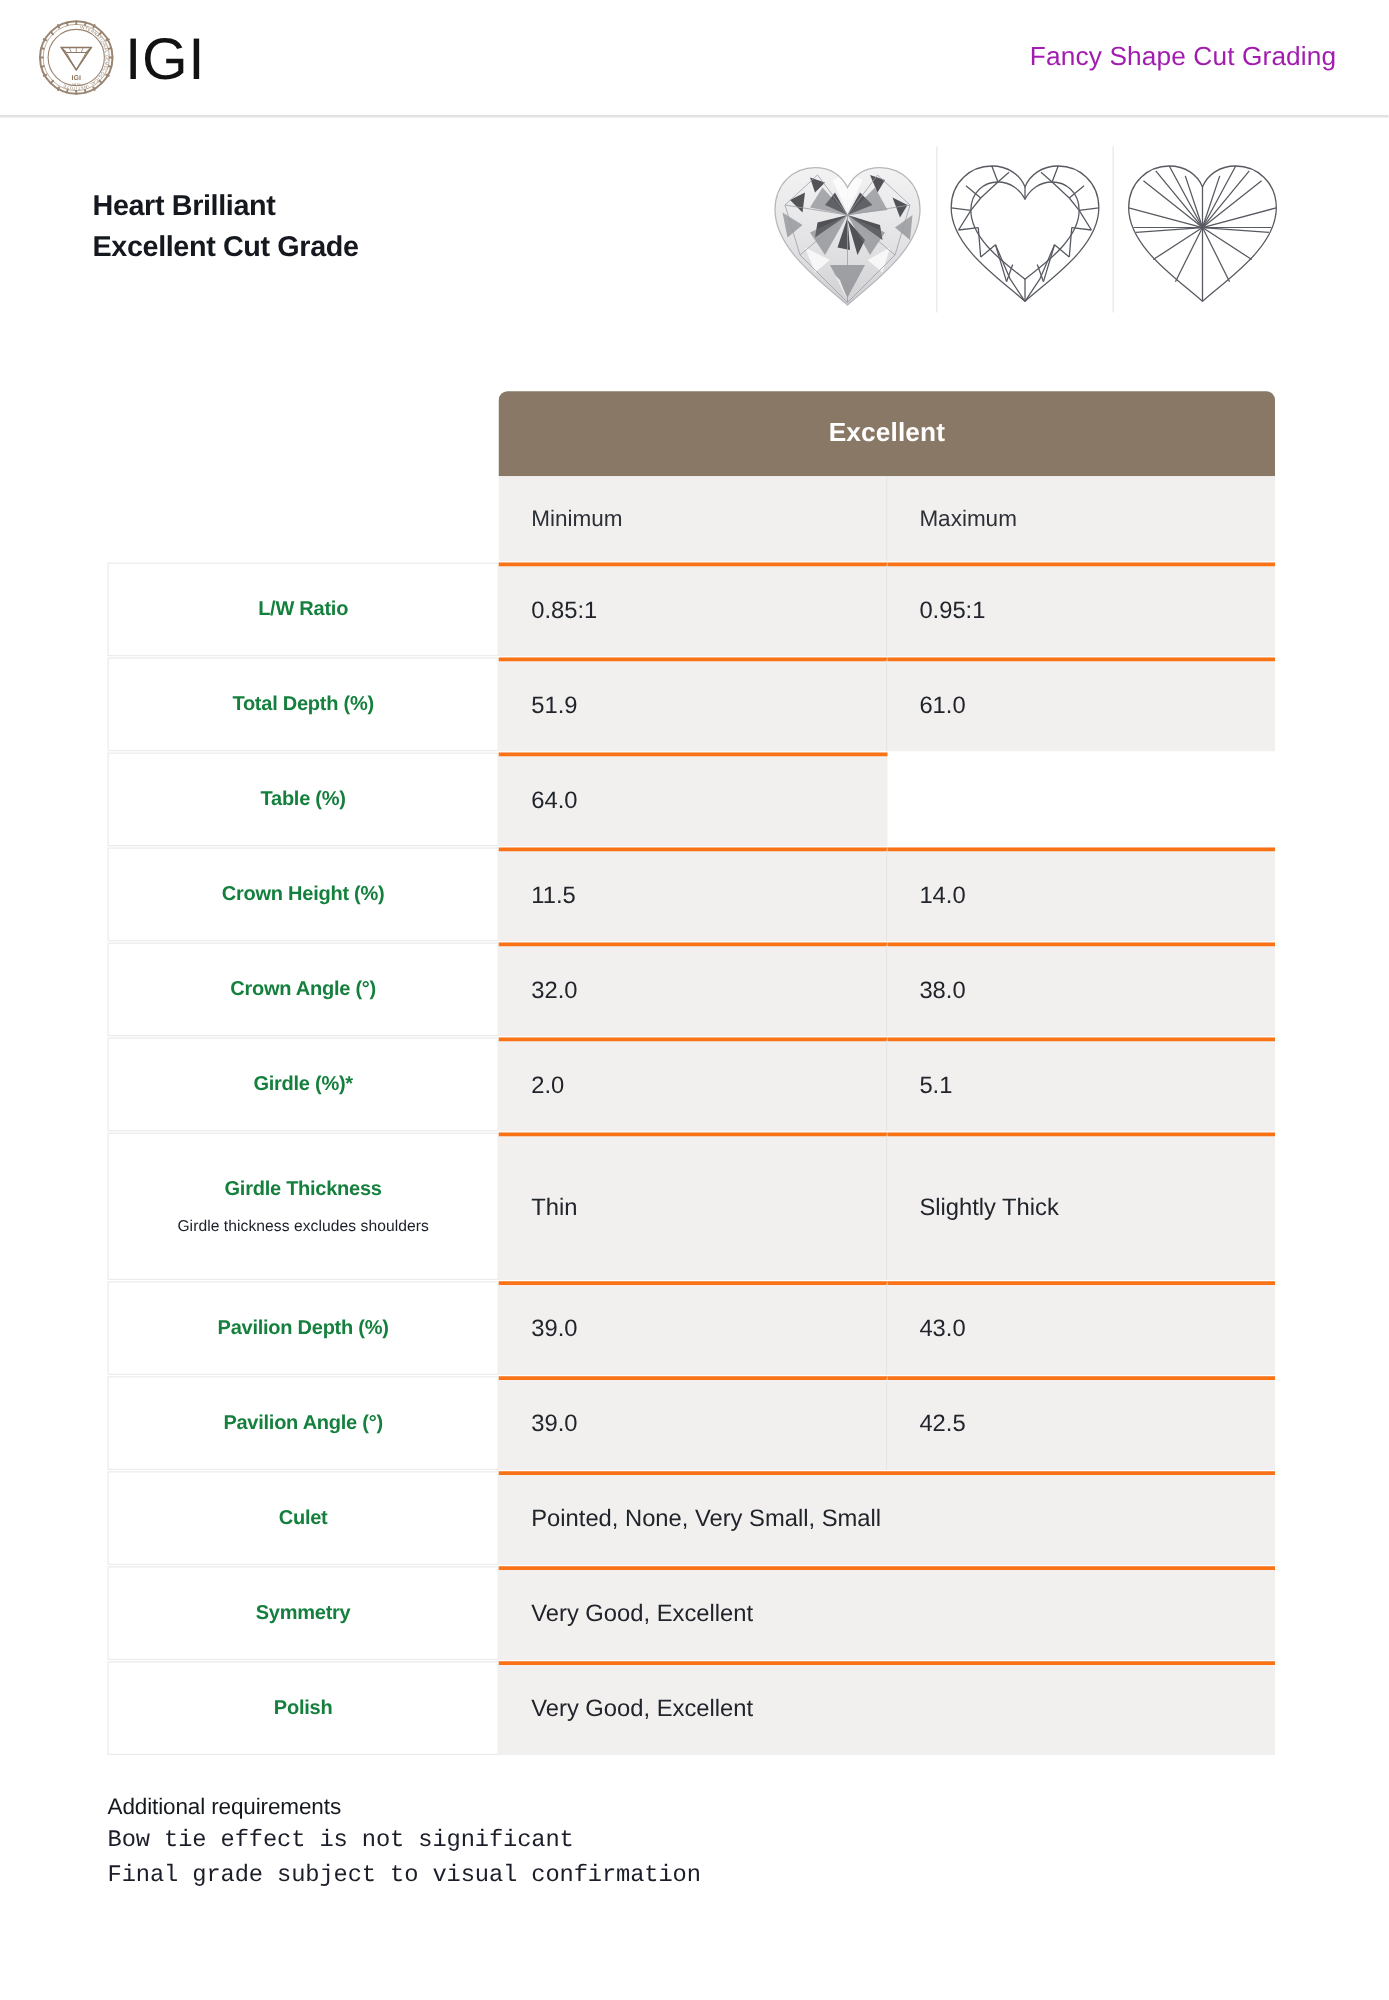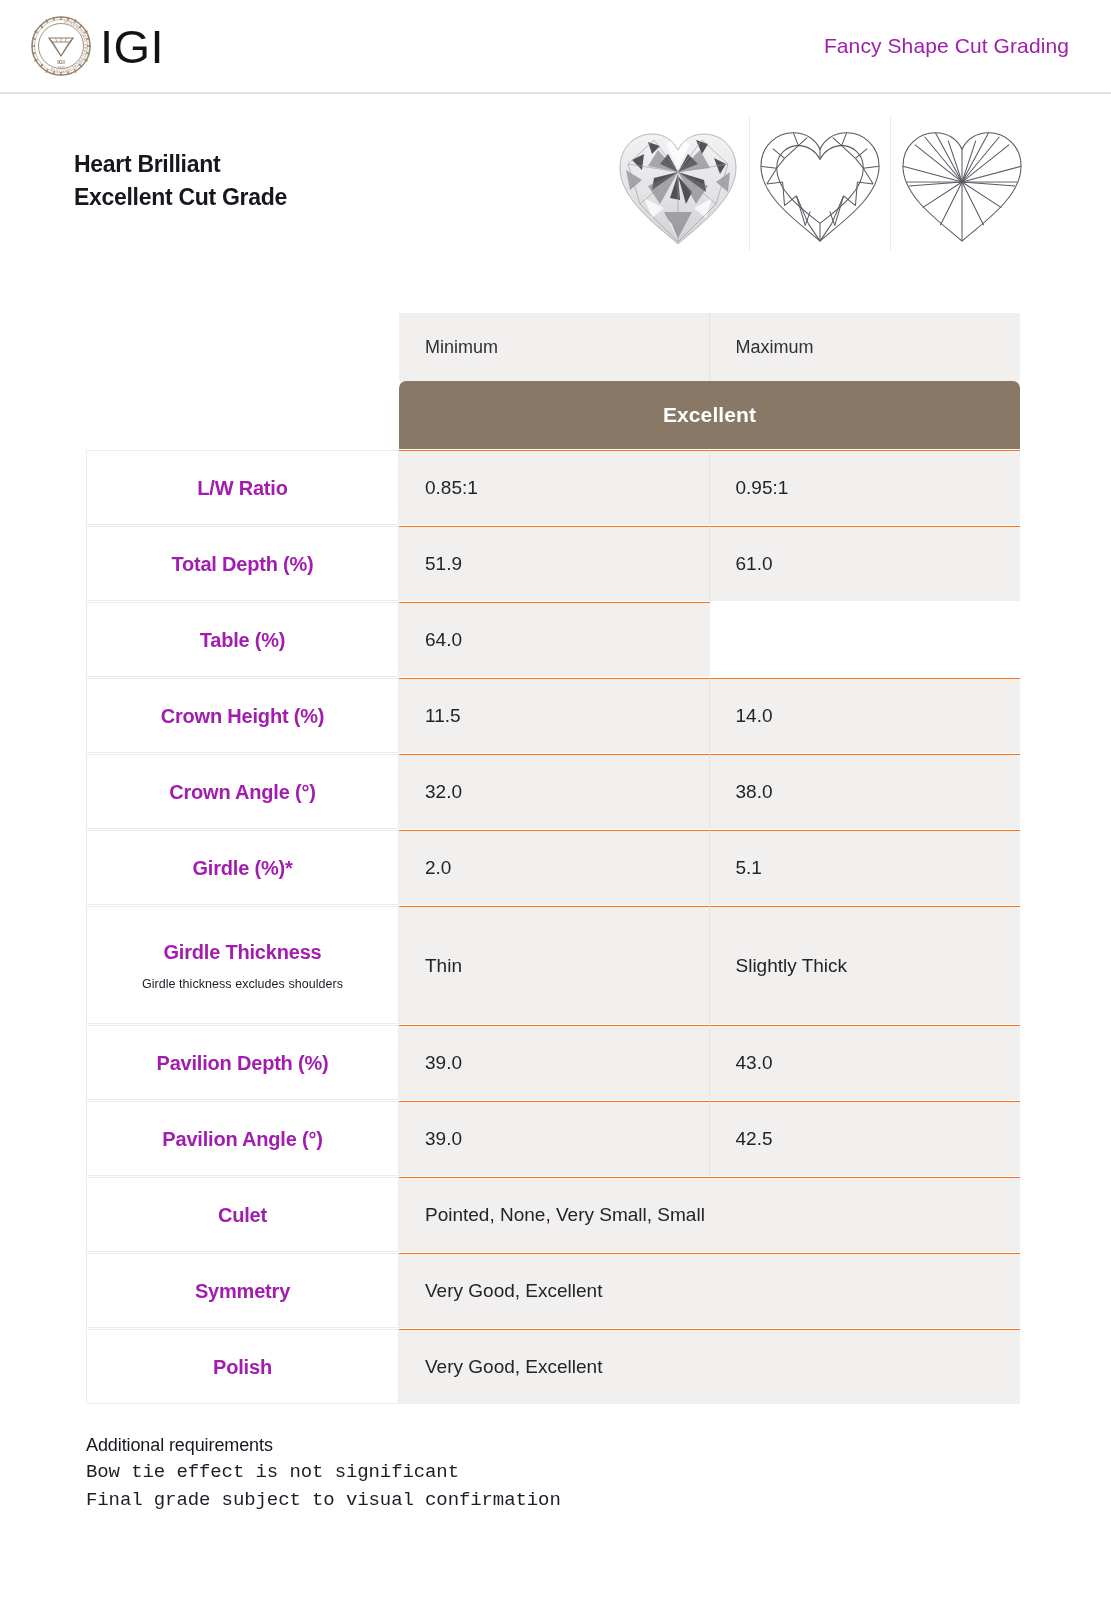--- a/index.html
+++ b/index.html
@@ -149,38 +149,38 @@
     background: #ffffff;
     border: 1px solid #ececec;
     display: flex;
     flex-direction: column;
     align-items: center;
     justify-content: center;
     text-align: center;
     padding: 6px 10px;
   }
   .label-main {
-    font-size: 20px;
+    font-size: 16px;
     font-weight: 600;
-    color: #a21caf;
+    color: #15803d;
     letter-spacing: -0.2px;
     line-height: 1.2;
   }
   .label-note {
     margin-top: 13px;
     font-size: 12.5px;
     font-weight: 400;
     color: #1b1e28;
     letter-spacing: 0.05px;
   }
 
   .val-cell {
     width: 310.5px;
     background: #f1f0ee;
-    border-top: 1px solid #f97316;
+    border-top: 3px solid #f97316;
     border-right: 1px solid #e4e3e1;
     display: flex;
     align-items: center;
     padding-left: 26px;
     font-size: 19px;
     color: #22242c;
   }
   .val-cell.last { border-right: none; }
   .val-cell.span {
     width: 621px;
@@ -368,27 +368,27 @@
           </g>
           <path d="M14 62 L126 62" stroke-width="0.95"></path>
         </g>
       </svg>
     </div>
 
   </div>
 
   <div class="grade-table">
 
+    <div class="t-row band-row">
+      <div class="band">Excellent</div>
+    </div>
+
     <div class="t-row subhead-row">
       <div class="subhead-cell">Minimum</div>
       <div class="subhead-cell">Maximum</div>
-    </div>
-
-    <div class="t-row band-row">
-      <div class="band">Excellent</div>
     </div>
 
     <div class="t-row data-row">
       <div class="label-cell h75">
         <div class="label-main">L/W Ratio</div>
       </div>
       <div class="val-cell h75">0.85:1</div>
       <div class="val-cell h75 last">0.95:1</div>
     </div>
 

